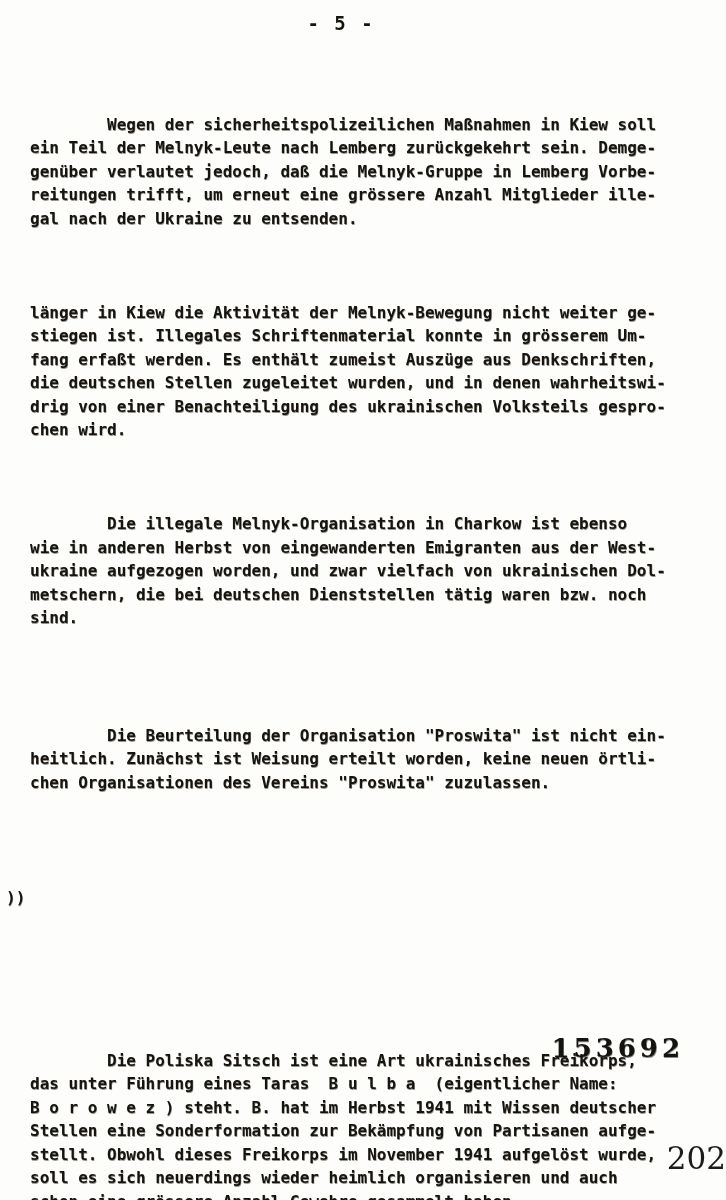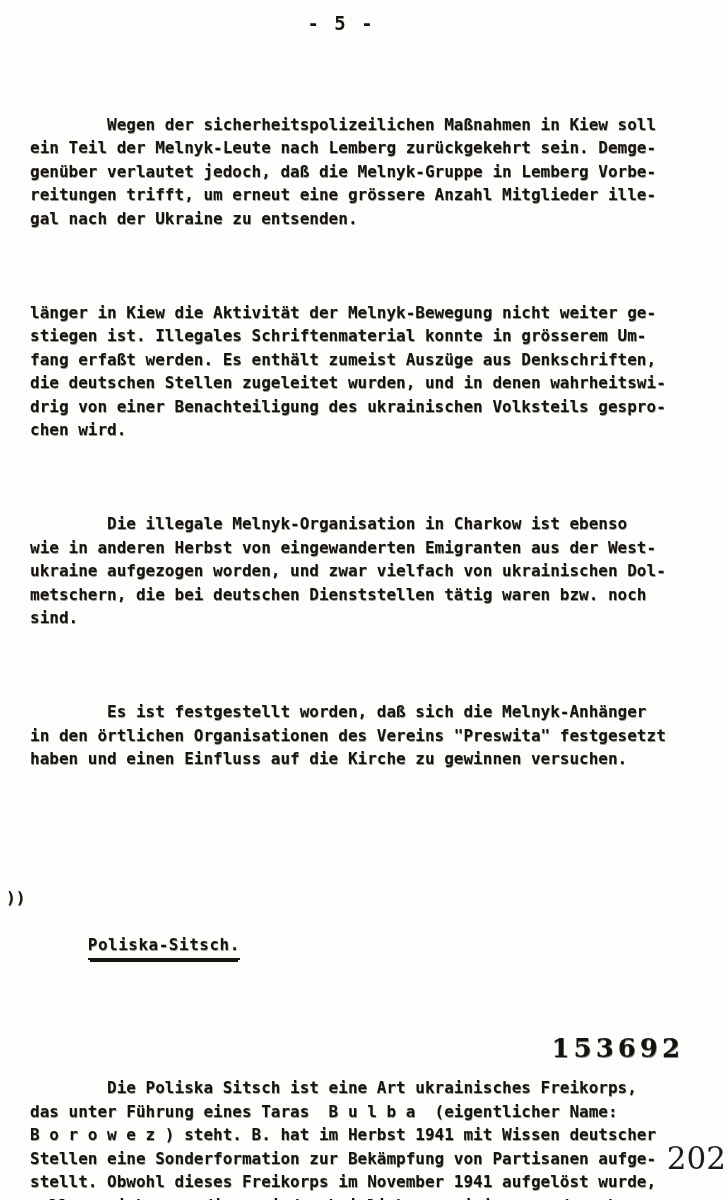--- a/index.html
+++ b/index.html
@@ -107,28 +107,27 @@
 die deutschen Stellen zugeleitet wurden, und in denen wahrheitswi-
 drig von einer Benachteiligung des ukrainischen Volksteils gespro-
 chen wird.</div>
 
     <div class="block">        Die illegale Melnyk-Organisation in Charkow ist ebenso
 wie in anderen Herbst von eingewanderten Emigranten aus der West-
 ukraine aufgezogen worden, und zwar vielfach von ukrainischen Dol-
 metschern, die bei deutschen Dienststellen tätig waren bzw. noch
 sind.</div>
 
-    <div class="block">        Es ist festgestellt worden, daß sich die Melnyk-Anhänger
-in den örtlichen Organisationen des Vereins "Preswita" festgesetzt
-haben und einen Einfluss auf die Kirche zu gewinnen versuchen.</div>
 
+    <div class="block">        Die Beurteilung der Organisation "Proswita" ist nicht ein-
+heitlich. Zunächst ist Weisung erteilt worden, keine neuen örtli-
+chen Organisationen des Vereins "Proswita" zuzulassen.</div>
 
     <div class="heading-row poliska">
       <span class="marker">))</span>
-      <span class="heading-text double-underline">Poliska-Sitsch.</span>
     </div>
 
     <div class="block">        Die Poliska Sitsch ist eine Art ukrainisches Freikorps,
 das unter Führung eines Taras  B u l b a  (eigentlicher Name:
 B o r o w e z ) steht. B. hat im Herbst 1941 mit Wissen deutscher
 Stellen eine Sonderformation zur Bekämpfung von Partisanen aufge-
 stellt. Obwohl dieses Freikorps im November 1941 aufgelöst wurde,
 soll es sich neuerdings wieder heimlich organisieren und auch
 schon eine grössere Anzahl Gewehre gesammelt haben.</div>
 

